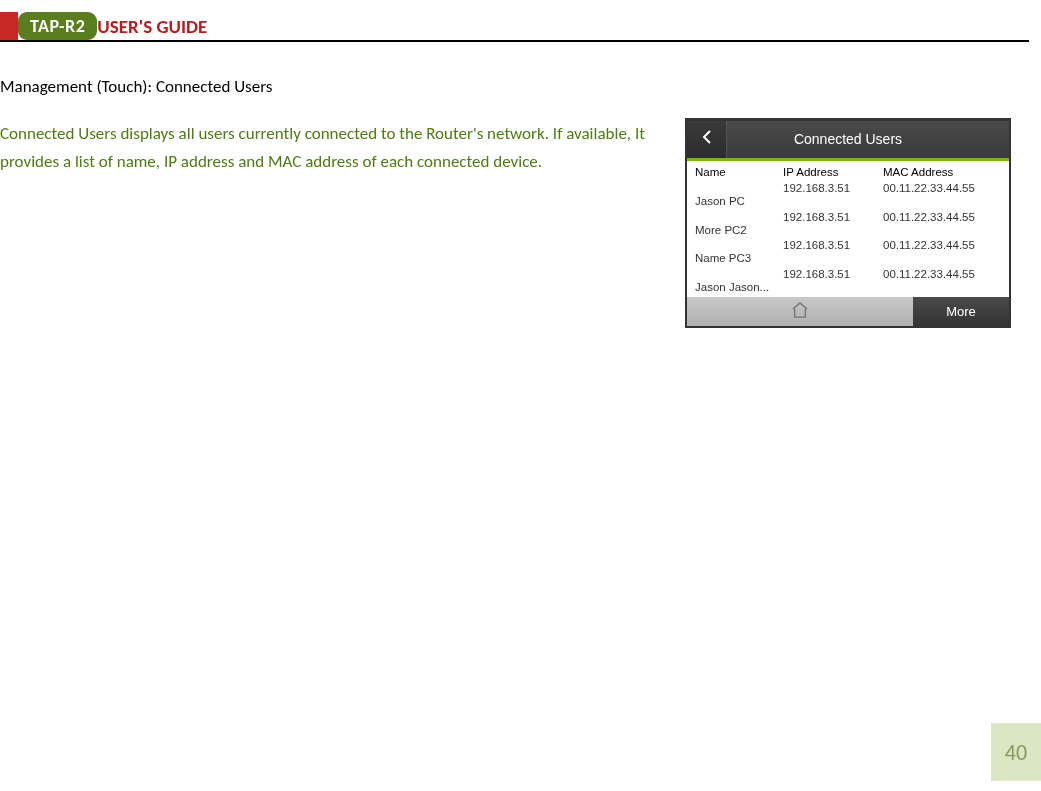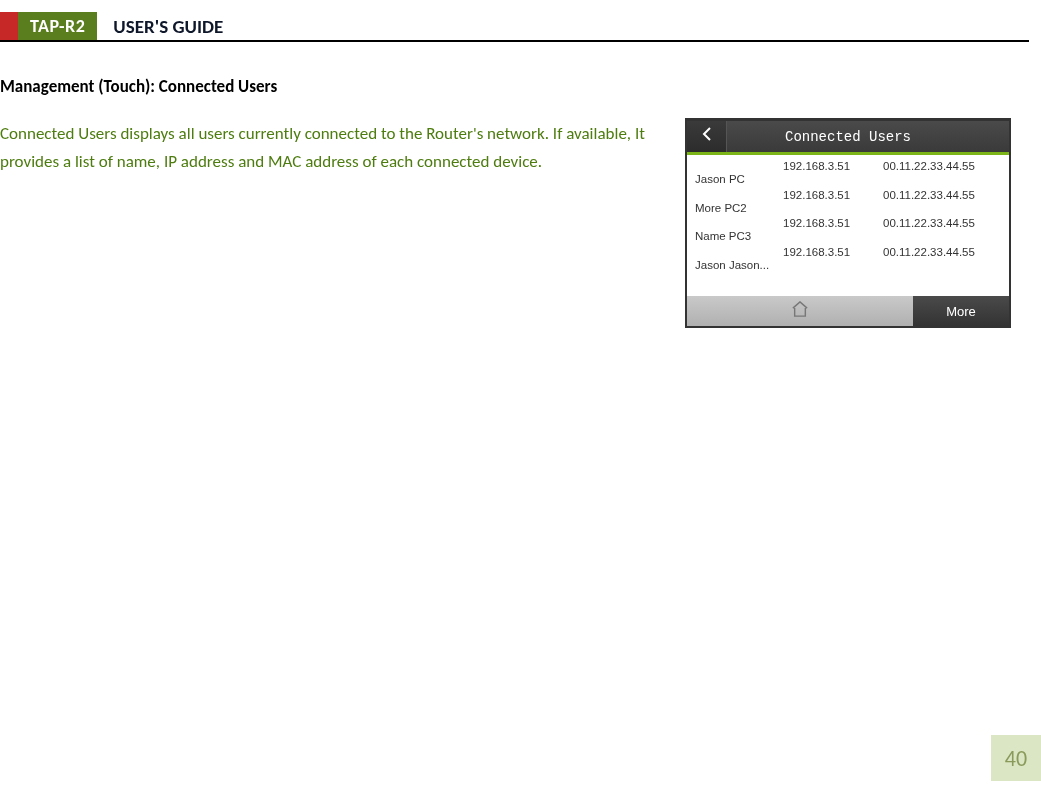--- a/index.html
+++ b/index.html
@@ -19,35 +19,36 @@
     }
     .header-green {
       background: #5a7e1e;
       color: #fff;
       font-weight: bold;
       font-size: 18px;
       display: flex;
       align-items: center;
       padding: 0 12px;
       letter-spacing: 0.5px;
+      border-radius: 9px;
     }
     .header-title {
       font-weight: bold;
       font-size: 19px;
       display: flex;
       align-items: center;
-      padding-left: 16px;
-      color: #0f172a;
+      padding-left: 0;
+      color: #b91c1c;
     }
 
     .section-heading {
       position: absolute;
       top: 76px;
       left: 0;
-      font-weight: bold;
+      font-weight: normal;
       font-size: 17px;
       color: #000;
     }
 
     .body-text {
       position: absolute;
       top: 120px;
       left: 0;
       width: 665px;
       font-size: 17px;
@@ -62,26 +63,26 @@
       right: 30px;
       width: 326px;
       height: 210px;
       border: 2px solid #333;
       border-top-width: 3px;
       background: #fff;
       display: flex;
       flex-direction: column;
     }
     .sshot-top {
-      height: 31px;
+      height: 38px;
       background: linear-gradient(#4a4a4a,#3a3a3a);
       display: flex;
       align-items: center;
       color: #fff;
-      font-family: Liberation Mono, monospace;
+      font-family: Liberation Sans, sans-serif;
     }
     .sshot-back {
       width: 40px;
       height: 100%;
       display: flex;
       align-items: center;
       justify-content: center;
       background: linear-gradient(#3a3a3a,#2c2c2c);
       border-right: 1px solid #555;
     }
@@ -132,21 +133,21 @@
       display: flex;
       align-items: center;
       justify-content: center;
     }
 
     .page-number {
       position: absolute;
       right: 0;
       bottom: 10px;
       width: 50px;
-      height: 46px;
+      height: 58px;
       background: #dbe6c4;
       color: #8a9a5b;
       font-size: 22px;
       display: flex;
       align-items: center;
       justify-content: center;
     }
   </style>
 </head>
 <body>
@@ -172,20 +173,25 @@
         <svg viewBox="0 0 10 14">
             <path d="M8 1 L2 7 L8 13" fill="none" stroke="#fff" stroke-width="2"></path>
           </svg>
       </span>
     </div>
     <div class="sshot-title">Connected Users</div>
   </div>
   <div class="sshot-greenline"></div>
 
   <div class="sshot-table">
+    <div class="sshot-row header-row">
+      <span>Name</span>
+      <span>IP Address</span>
+      <span>MAC Address</span>
+    </div>
     <div class="sshot-row">
       <span class="col-name">Jason PC</span>
       <span>192.168.3.51</span>
       <span>00.11.22.33.44.55</span>
     </div>
     <div class="sshot-row">
       <span class="col-name">More PC2</span>
       <span>192.168.3.51</span>
       <span>00.11.22.33.44.55</span>
     </div>

